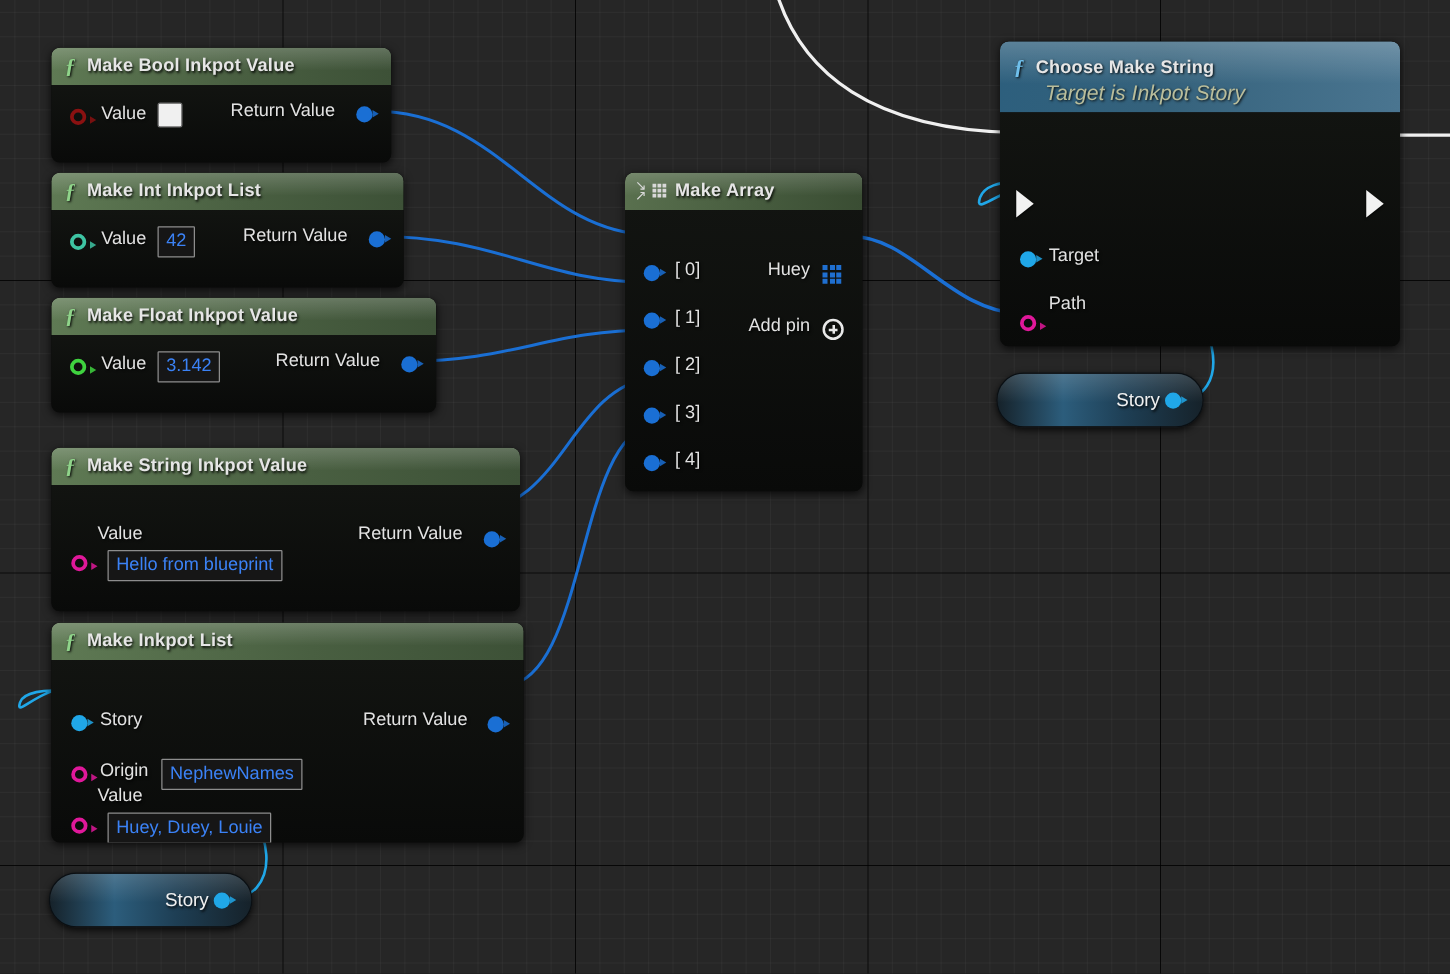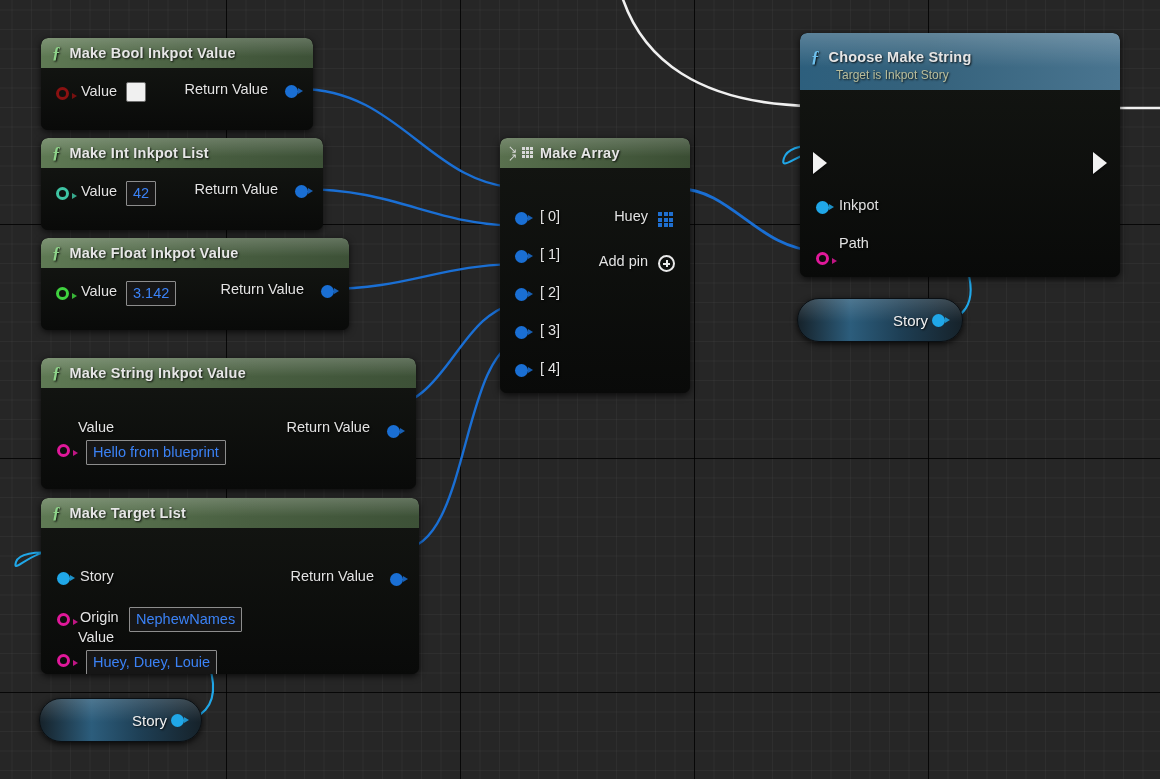--- a/index.html
+++ b/index.html
@@ -74,21 +74,22 @@
   .hdr-title{
     color:#e6e6e6;
     font-size:14.5px;
     font-weight:bold;
     letter-spacing:0.2px;
     text-shadow:1px 1px 2px rgba(0,0,0,0.85);
     white-space:nowrap;
   }
   .hdr-sub{
     color:#b9bd9b;
-    font-size:12px;
+    font-size:17px;
+    font-style:italic;
     text-shadow:1px 1px 2px rgba(0,0,0,0.85);
     white-space:nowrap;
     margin-top:1px;
   }
   .fx{
     color:#8fd48a;
     font-size:17px;
     font-style:italic;
     font-family:"Liberation Serif", serif;
     font-weight:bold;
@@ -297,21 +298,21 @@
       <span class="vbox" style="left:45px;top:52px;">Hello from blueprint</span>
 
       <span class="label" style="right:46px;top:31px;">Return Value</span>
       <span class="pin filled" style="right:16px;top:37px;background:#1a6fd4;color:#1a6fd4;"></span>
     </div>
   </div>
 
   <div class="node" style="left:41px;top:498px;width:378px;">
     <div class="hdr func">
       <span class="fx">ƒ</span>
-      <span class="hdr-title">Make Target List</span>
+      <span class="hdr-title">Make Inkpot List</span>
     </div>
     <div class="node-body" style="height:146px;">
 
       <span class="pin filled" style="left:16px;top:44px;background:#20a7e8;color:#20a7e8;"></span>
       <span class="label" style="left:39px;top:40px;">Story</span>
 
       <span class="pin hollow" style="left:16px;top:85px;border-color:#e0189a;color:#e0189a;"></span>
       <span class="label" style="left:39px;top:81px;">Origin</span>
       <span class="vbox" style="left:88px;top:79px;">NephewNames</span>
 
@@ -384,21 +385,21 @@
         <span class="hdr-title">Choose Make String</span>
       </span>
       <span class="hdr-sub" style="margin-left:25px;">Target is Inkpot Story</span>
     </div>
     <div class="node-body" style="height:187px;">
 
       <span class="exec" style="left:13px;top:62px;"></span>
       <span class="exec" style="right:13px;top:62px;"></span>
 
       <span class="pin filled" style="left:16px;top:111px;background:#20a7e8;color:#20a7e8;"></span>
-      <span class="label" style="left:39px;top:107px;">Inkpot</span>
+      <span class="label" style="left:39px;top:107px;">Target</span>
 
       <span class="pin hollow" style="left:16px;top:162px;border-color:#e0189a;color:#e0189a;"></span>
       <span class="label" style="left:39px;top:145px;">Path</span>
 
     </div>
   </div>
 
   <div class="varnode" style="left:797px;top:298px;width:166px;">
     <span class="vlabel">Story</span>
     <span class="pin filled" style="right:17px;top:15px;background:#20a7e8;color:#20a7e8;"></span>

